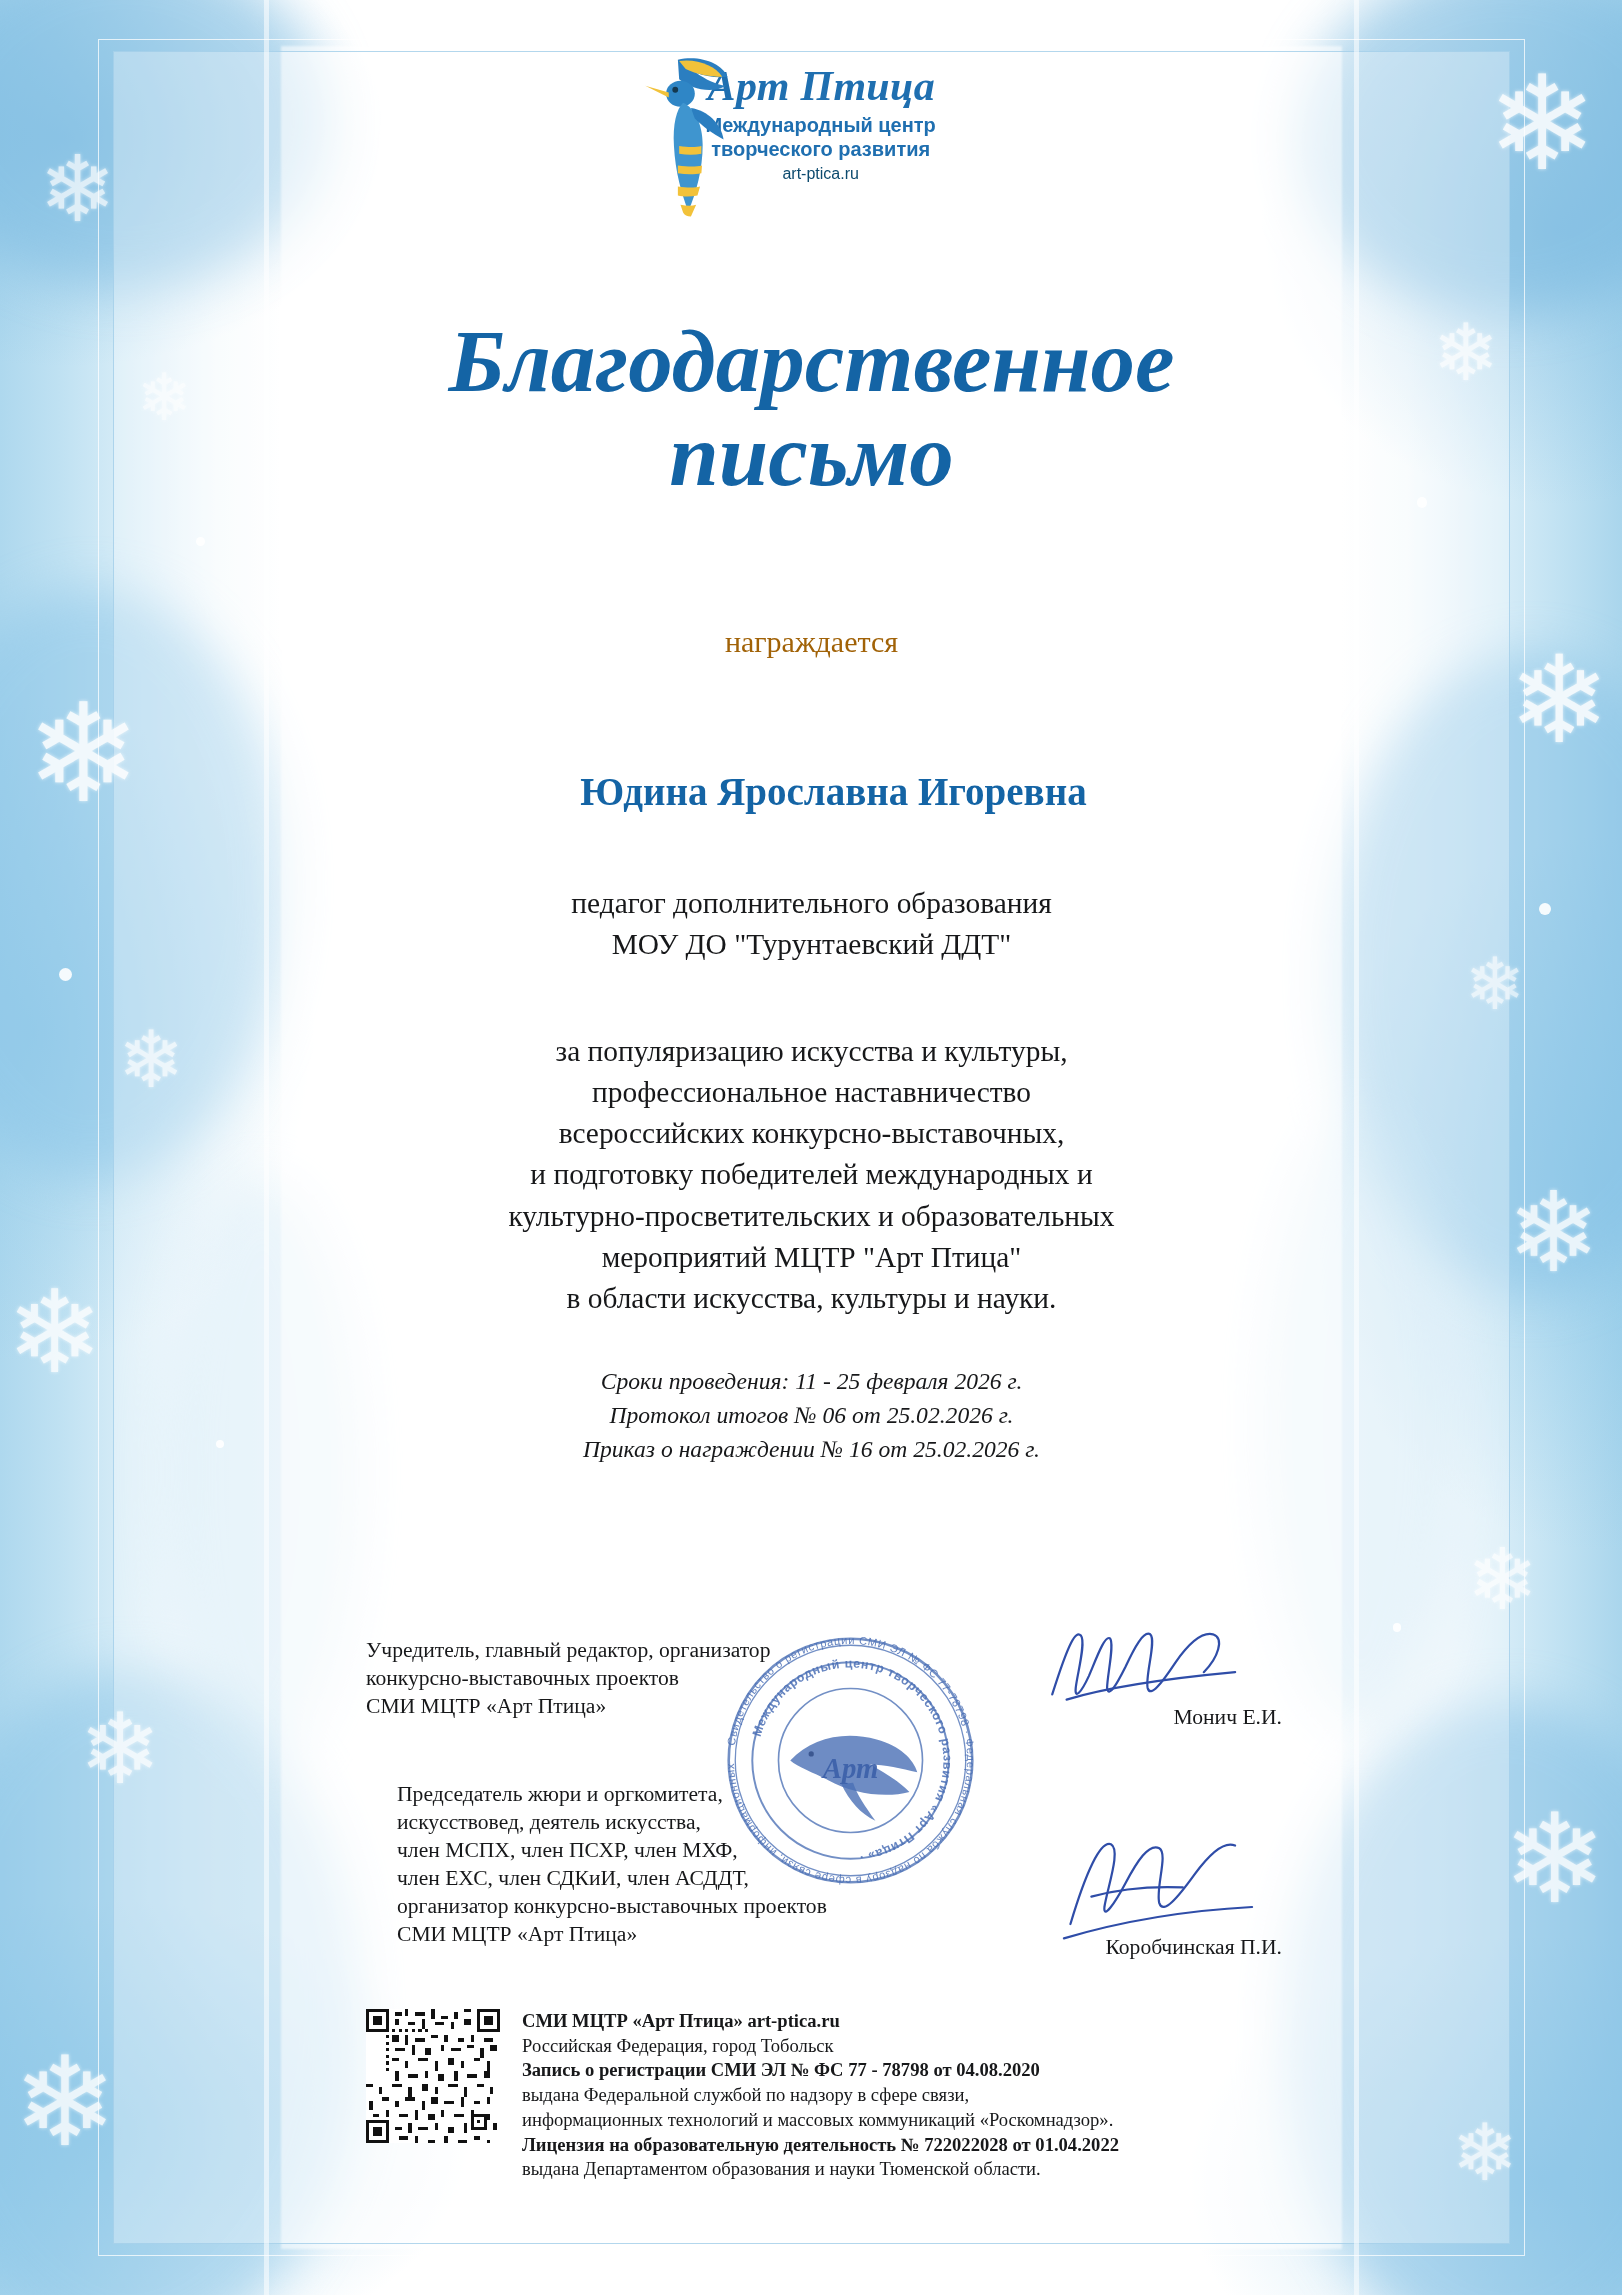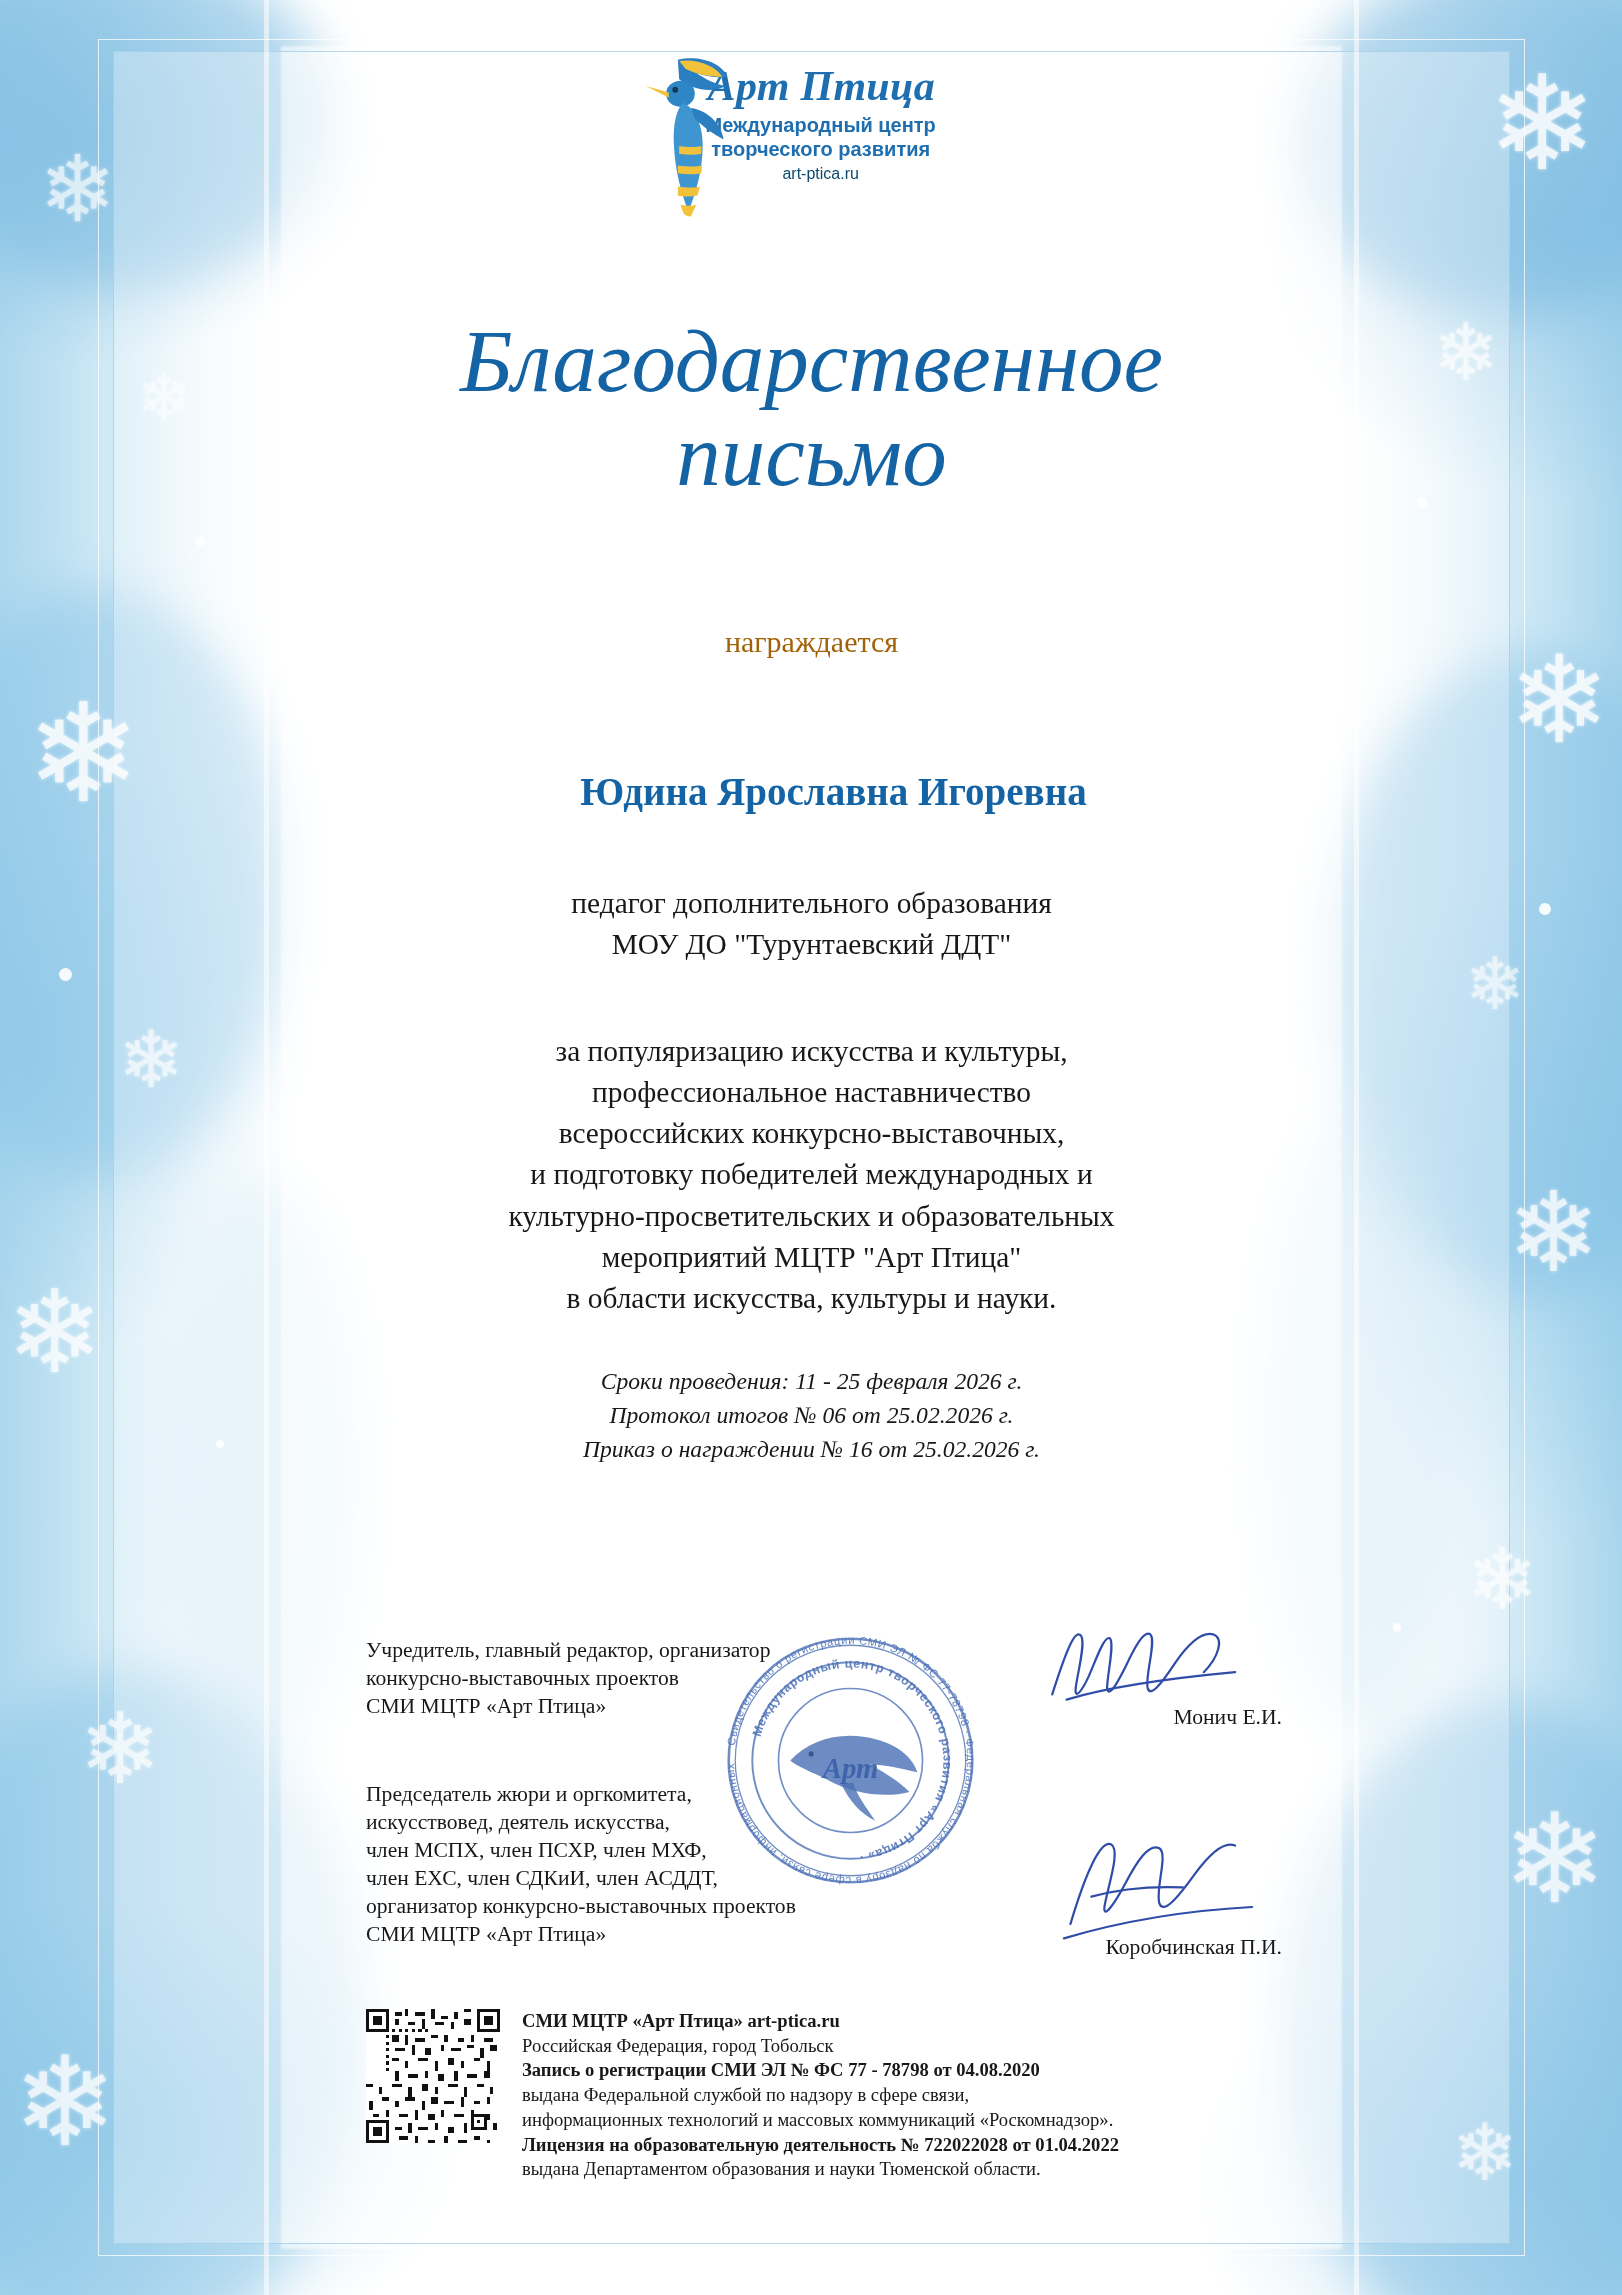--- a/index.html
+++ b/index.html
@@ -127,21 +127,21 @@
   }
 
   
   .doc-title {
     position: absolute;
     top: 314px;
     left: 0; right: 0;
     text-align: center;
     font-family: "Liberation Serif", serif;
     font-style: italic;
-    font-weight: normal;
+    font-weight: bold;
     font-size: 89px;
     line-height: 1.06;
     color: #1464a5;
     text-shadow: 1.3px 2px 0 rgba(255,255,255,.85);
   }
   .doc-title .l2 { display: block; }
 
   .awarded {
     position: absolute;
     top: 625px;
@@ -377,21 +377,21 @@
     <div class="sign-lines">
       <div>Учредитель, главный редактор, организатор</div>
       <div>конкурсно-выставочных проектов</div>
       <div>СМИ МЦТР «Арт Птица»</div>
     </div>
   </div>
   <div class="sign-area sign1-name" style="top:1705px;">
     <div class="sign-name" style="position:relative;text-align:right;">Монич Е.И.</div>
   </div>
 
-  <div class="sign-area sign2" style="top:1780px;">
+  <div class="sign-area sign2" style="top:1780px;margin-left:31px;">
     <div class="sign-lines">
       <div>Председатель жюри и оргкомитета,</div>
       <div>искусствовед, деятель искусства,</div>
       <div>член МСПХ, член ПСХР, член МХФ,</div>
       <div>член ЕХС, член СДКиИ,  член АСДДТ,</div>
       <div>организатор конкурсно-выставочных проектов</div>
       <div>СМИ МЦТР «Арт Птица»</div>
     </div>
   </div>
   <div class="sign-area sign2-name" style="top:1927px;">

